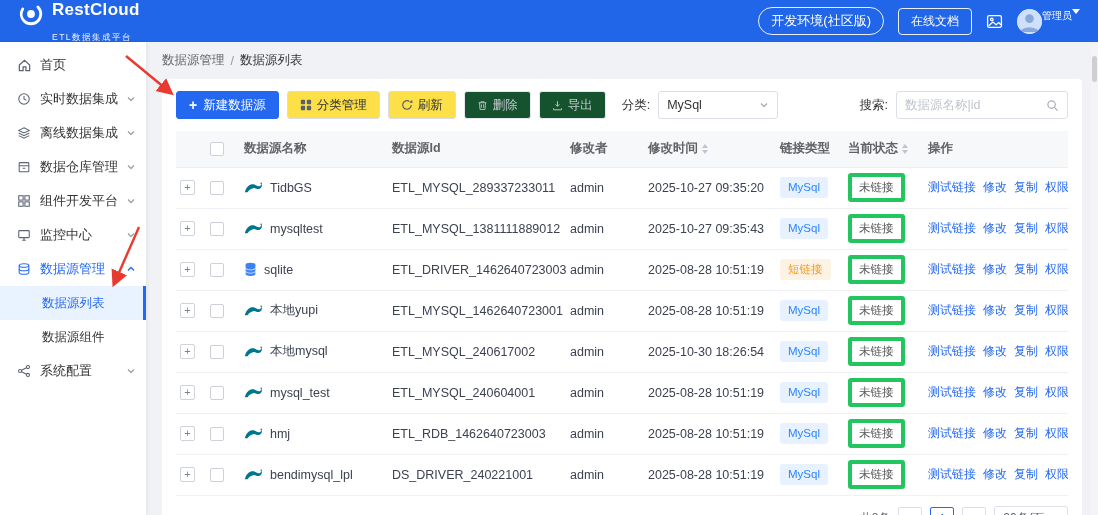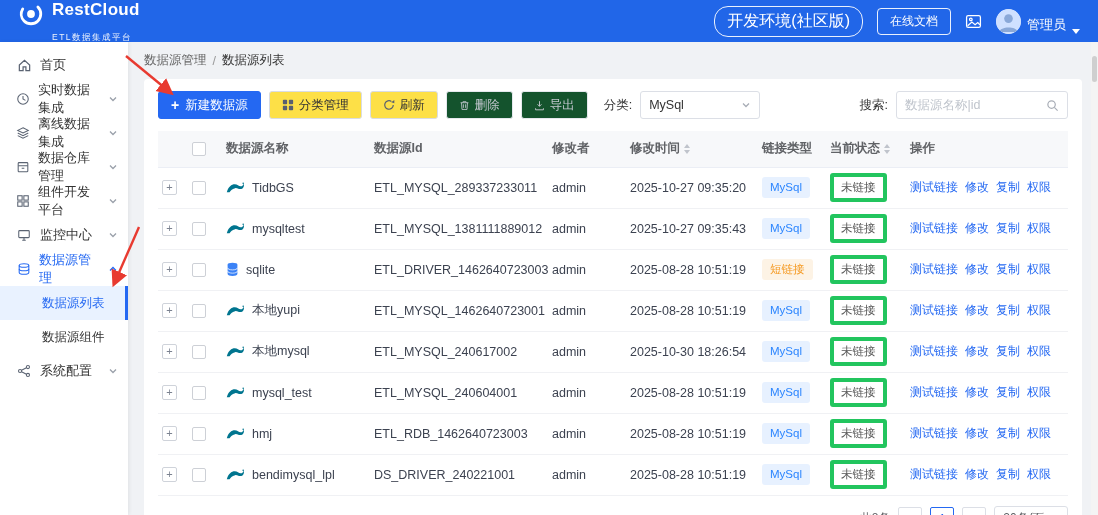--- a/index.html
+++ b/index.html
@@ -6,30 +6,30 @@
   html,body{width:1098px;height:515px;overflow:hidden;background:#f0f2f5;
     font-family:"Liberation Sans","DejaVu Sans",sans-serif;position:relative}
 
   
   .topbar{height:42px;background:#2166e8;display:flex;align-items:center;padding:0 18px;color:#fff}
   .brand{display:flex;align-items:flex-start;gap:8px}
   .brand-text{display:flex;flex-direction:column;line-height:1}
   .brand-name{font-size:17px;font-weight:bold;letter-spacing:.3px}
   .brand-sub{font-size:8.5px;margin-top:15px;opacity:.92;letter-spacing:1.5px}
   .topbar-right{margin-left:auto;display:flex;align-items:center;gap:14px}
-  .pill-btn{border:1px solid rgba(255,255,255,.9);color:#fff;font-size:16px;padding:4px 12px;border-radius:14px;background:transparent;cursor:pointer;font-family:inherit}
+  .pill-btn{border:1px solid rgba(255,255,255,.9);color:#fff;font-size:13px;padding:4px 12px;border-radius:14px;background:transparent;cursor:pointer;font-family:inherit}
   .doc-btn{border:1px solid rgba(255,255,255,.9);color:#fff;font-size:12px;padding:4px 12px;border-radius:4px;background:transparent;cursor:pointer;font-family:inherit}
   .hdr-icon{display:flex;cursor:pointer}
-  .user{display:flex;align-items:flex-end;gap:6px;font-size:13px;cursor:pointer}
+  .user{display:flex;align-items:flex-start;font-size:10px;cursor:pointer}
   .avatar{width:25px;height:25px;border-radius:50%;overflow:hidden;display:flex;background:#cfe0ff}
   .caret-down{width:0;height:0;border-left:4px solid transparent;border-right:4px solid transparent;border-top:5px solid #fff}
 
   
   .layout{display:flex;height:473px}
-  .sidebar{width:128px;background:#fff;box-shadow:1px 0 4px rgba(0,0,0,.07);padding-top:6px;flex-shrink:0;position:relative;z-index:2}
+  .sidebar{width:146px;background:#fff;box-shadow:1px 0 4px rgba(0,0,0,.07);padding-top:6px;flex-shrink:0;position:relative;z-index:2}
   .side-item{height:34px;display:flex;align-items:center;padding:0 10px 0 16px;font-size:13px;color:#333;cursor:pointer;gap:8px}
   .side-item .side-icon{display:flex;width:16px;justify-content:center;color:#5a6372}
   .side-item .chev{margin-left:auto;color:#9aa0aa;display:flex}
   .side-item.active{color:#2468f2}
   .side-item.active .side-icon,.side-item.active .chev{color:#2468f2}
   .side-sub{height:34px;display:flex;align-items:center;padding-left:42px;font-size:12.5px;color:#333;cursor:pointer}
   .side-sub.active{background:#e9f2ff;color:#2468f2;border-right:3px solid #2468f2}
 
   .main{flex:1;padding:10px 16px 0 16px;overflow:hidden}
   .breadcrumb{font-size:12.5px;color:#666;margin-bottom:10px;display:flex;gap:6px;align-items:center}

